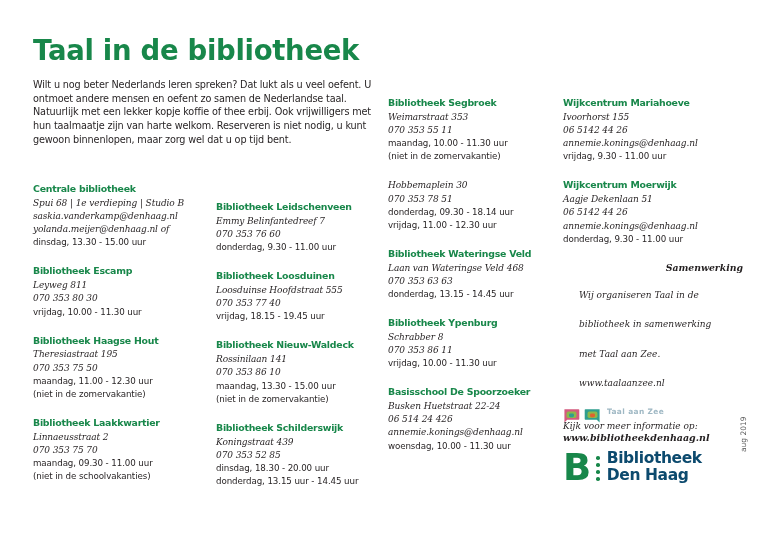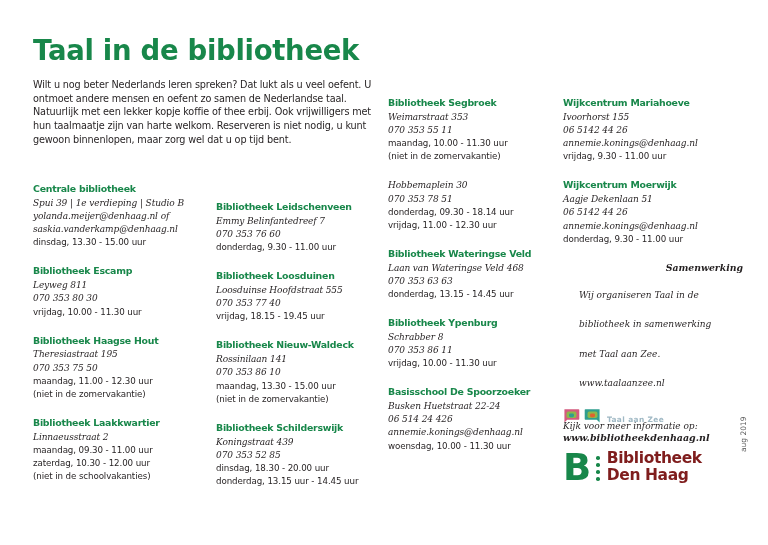--- a/index.html
+++ b/index.html
@@ -103,21 +103,21 @@
     font-style: italic;
     font-size: 9px;
     line-height: 1.5;
     margin: 16px;
     color: #231f20;
   }
 
   
   .taz-logo {
     display: flex;
-    align-items: flex-end;
+    align-items: flex-start;
     gap: 4px;
     margin-top: 7px;
   }
   .taz-bubble { width: 17px; height: 17px; display: block; }
   .taz-word {
     font-family: "DejaVu Sans", sans-serif;
     font-size: 7.4px;
     font-weight: 700;
     color: #9fb8c4;
     letter-spacing: 0.4px;
@@ -170,21 +170,21 @@
     width: 3.6px;
     height: 3.6px;
     background: #18874a;
     border-radius: 50%;
   }
   .bdh-text {
     font-family: "DejaVu Sans", sans-serif;
     font-weight: 700;
     font-size: 15.5px;
     line-height: 1.12;
-    color: #7f1d1d;
+    color: #0c4a6e;
     letter-spacing: -0.4px;
   }
 
   .rotated-date {
     position: absolute;
     left: 739px;
     top: 452px;
     font-family: "DejaVu Sans", sans-serif;
     font-size: 7.5px;
     color: #5d5d5d;
@@ -199,43 +199,43 @@
 <div class="page">
 
   <div class="masthead">
     <h1 class="page-title">Taal in de bibliotheek</h1>
     <p class="intro">Wilt u nog beter Nederlands leren spreken? Dat lukt als u veel oefent. U ontmoet andere mensen en oefent zo samen de Nederlandse taal. Natuurlijk met een lekker kopje koffie of thee erbij. Ook vrijwilligers met hun taalmaatje zijn van harte welkom. Reserveren is niet nodig, u kunt gewoon binnenlopen, maar zorg wel dat u op tijd bent.</p>
   </div>
 
   <div class="col col-1">
       <div class="entry">
         <p class="entry-name">Centrale bibliotheek</p>
-        <p class="entry-line">Spui 39 | 1e verdieping | Studio B</p>
+        <p class="entry-line">Spui 68 | 1e verdieping | Studio B</p>
+        <p class="entry-line">saskia.vanderkamp@denhaag.nl</p>
         <p class="entry-line">yolanda.meijer@denhaag.nl of</p>
-        <p class="entry-line">saskia.vanderkamp@denhaag.nl</p>
         <p class="entry-line plain">dinsdag, 13.30 - 15.00 uur</p>
       </div>
       <div class="entry">
         <p class="entry-name">Bibliotheek Escamp</p>
         <p class="entry-line">Leyweg 811</p>
         <p class="entry-line">070 353 80 30</p>
         <p class="entry-line plain">vrijdag, 10.00 - 11.30 uur</p>
       </div>
       <div class="entry">
         <p class="entry-name">Bibliotheek Haagse Hout</p>
         <p class="entry-line">Theresiastraat 195</p>
         <p class="entry-line">070 353 75 50</p>
         <p class="entry-line plain">maandag, 11.00 - 12.30 uur</p>
         <p class="entry-line plain">(niet in de zomervakantie)</p>
       </div>
       <div class="entry">
         <p class="entry-name">Bibliotheek Laakkwartier</p>
         <p class="entry-line">Linnaeusstraat 2</p>
+        <p class="entry-line">070 353 75 70</p>
         <p class="entry-line plain">maandag, 09.30 - 11.00 uur</p>
-        <p class="entry-line plain">zaterdag, 10.30 - 12.00 uur</p>
         <p class="entry-line plain">(niet in de schoolvakanties)</p>
       </div>
     </div>
   <div class="col col-2">
       <div class="entry">
         <p class="entry-name">Bibliotheek Leidschenveen</p>
         <p class="entry-line">Emmy Belinfantedreef 7</p>
         <p class="entry-line">070 353 76 60</p>
         <p class="entry-line plain">donderdag, 9.30 - 11.00 uur</p>
       </div>

